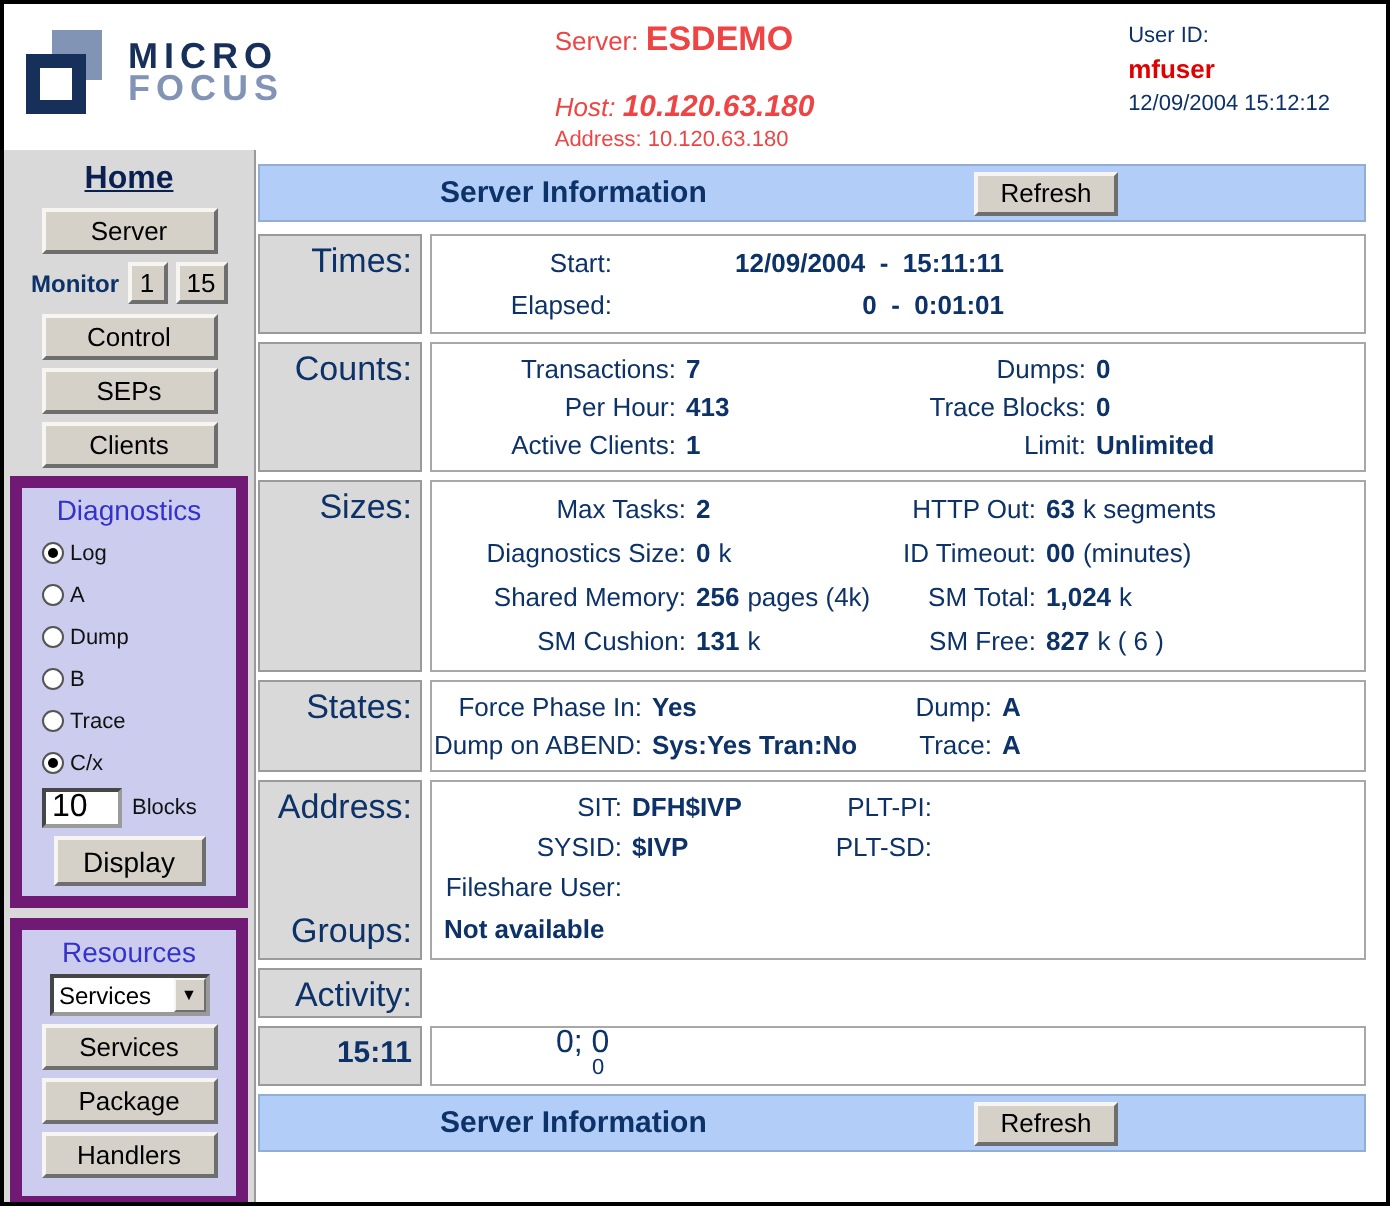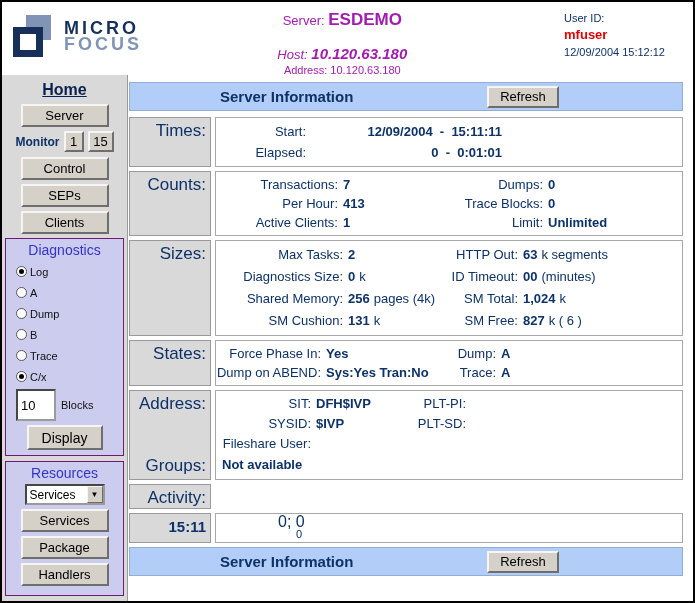--- a/index.html
+++ b/index.html
@@ -11,21 +11,21 @@
   }
   
   .hdr { position:relative; height:73px; background:#fff; }
   .logo { position:absolute; left:10px; top:10px; display:flex; align-items:center; }
   .logo-mark { position:relative; width:46px; height:48px; }
   .sq-light { position:absolute; left:14px; top:3px; width:25px; height:25px; background:#8294b6; }
   .sq-dark { position:absolute; left:1px; top:15px; width:30px; height:30px; background:#fff; border:7px solid #16305a; }
   .logo-text { margin-left:6px; line-height:16px; }
   .lt1 { font-size:18px; font-weight:bold; letter-spacing:3px; color:#16305a; }
   .lt2 { font-size:18px; font-weight:bold; letter-spacing:3px; color:#8294b6; }
-  .hdr-center { position:absolute; left:50%; top:8px; transform:translateX(-54%); text-align:center; color:#a21caf; }
+  .hdr-center { position:absolute; left:50%; top:8px; transform:translateX(-54%); text-align:left; color:#ef4444; }
   .hc1 { font-size:13px; }
   .hc1 b { font-size:17px; }
   .hc2 { font-size:13px; margin-top:15px;font-style:italic; }
   .hc2 b { font-size:15px; }
   .hc3 { font-size:11px; margin-top:2px; }
   .hdr-right { position:absolute; right:28px; top:10px; text-align:left; color:#0d3268; }
   .hr1 { font-size:11px; }
   .hr2 { font-size:13px; font-weight:bold; color:#e10000; margin-top:3px; }
   .hr3 { font-size:11px; margin-top:4px; }
 
@@ -39,34 +39,34 @@
   .home { font-size:16px; font-weight:bold; text-decoration:underline; color:#0a2051;
           margin-bottom:5px; display:inline-block; cursor:pointer; }
   .btn3d { display:block; margin:0 auto 4px auto; width:88px; height:23px;
            background:#d5d1c9; border:2px solid; border-color:#f7f5f1 #6e6e6e #6e6e6e #f7f5f1;
            font-family:"Liberation Sans", sans-serif; font-size:13px; color:#000;
            text-align:center; line-height:19px; cursor:pointer; }
   .monitor-row { display:flex; align-items:center; justify-content:center; gap:4px; margin:2px 0 5px 0; }
   .monitor-lbl { font-size:12px; font-weight:bold; color:#0d3268; }
   .btn-sm { width:20px; height:21px; margin:0; display:inline-block; line-height:16px; }
   .btn-sm2 { width:26px; height:21px; margin:0; display:inline-block; line-height:16px; }
-  .panel { margin:3px 3px 5px 3px; background:#ccccee; border:1px solid #701a75; padding:3px 2px 5px 2px; }
+  .panel { margin:3px 3px 5px 3px; background:#ccccee; border:6px solid #701a75; padding:3px 2px 5px 2px; }
   .panel-title { font-size:14px; color:#3333cc; margin-bottom:3px; }
   .radio-grid { display:flex; flex-wrap:wrap; padding-left:8px; }
   .radio-item { display:flex; align-items:center; gap:3px; height:21px; cursor:pointer; }
   .radio-item.c1 { width:62px; }
   .radio-item.c2 { width:44px; }
   .radio-circ { width:11px; height:11px; border-radius:50%; background:#fff; border:1px solid #555;
                 position:relative; flex:none; }
   .radio-circ.checked::after { content:""; position:absolute; left:2px; top:2px; width:5px; height:5px;
                 border-radius:50%; background:#000; }
   .radio-lbl { font-size:11px; color:#111; }
   .blocks-row { display:flex; align-items:center; gap:5px; padding-left:8px; margin:2px 0 4px 0; }
-  .blocks-input { width:40px; height:32px; border:2px inset #9a9a9a; background:#fff;
-                  font-family:"Liberation Sans", sans-serif; font-size:13px; padding-left:3px; }
+  .blocks-input { width:40px; height:20px; border:2px inset #9a9a9a; background:#fff;
+                  font-family:"Liberation Sans", sans-serif; font-size:16px; padding-left:3px; }
   .blocks-lbl { font-size:11px; color:#111; }
   .btn-display { width:76px; height:25px; font-size:14px; line-height:20px; margin-bottom:0; }
   .select { display:flex; width:80px; height:21px; margin:0 auto 4px auto; border:2px inset #9a9a9a;
             background:#fff; cursor:pointer; }
   .select-text { flex:1; font-size:12px; text-align:left; padding:2px 0 0 3px; color:#000; }
   .select-arrow { flex:0 0 16px; background:#d5d1c9; border:1px solid; border-color:#f7f5f1 #6e6e6e #6e6e6e #f7f5f1;
                   font-size:8px; line-height:15px; color:#000; }
 
   
   .bluebar { height:29px; background:#b2cdf7; border:1px solid #93aed2; display:flex; align-items:center; }

